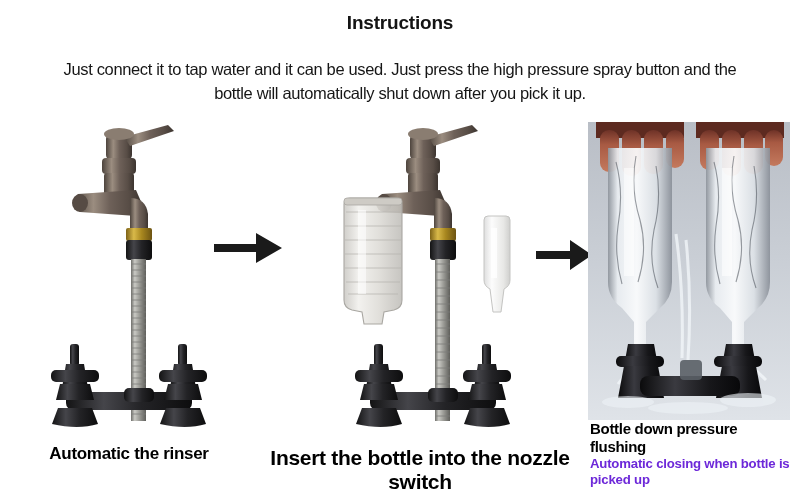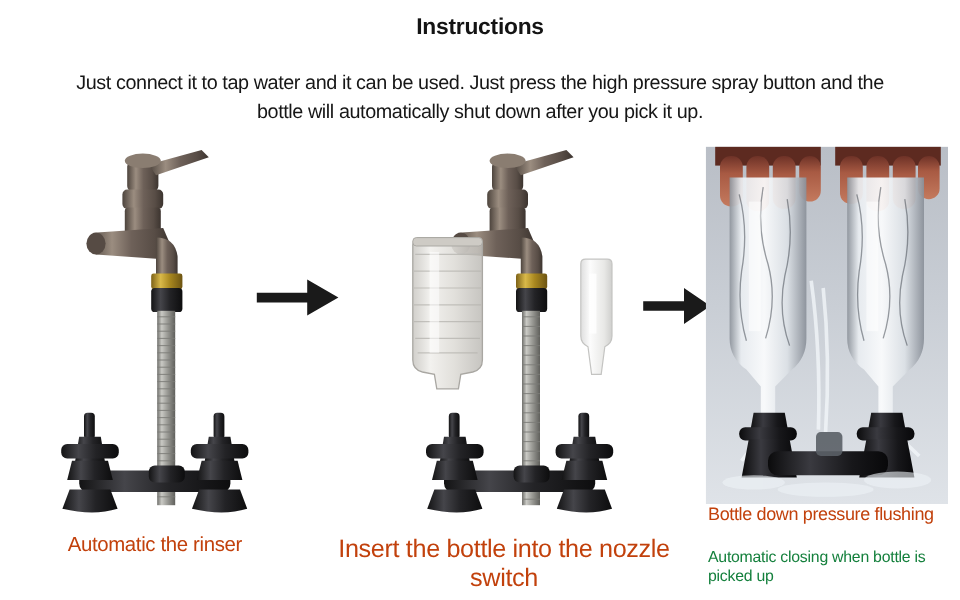--- a/index.html
+++ b/index.html
@@ -32,32 +32,32 @@
   
   .rinser { position:absolute; left:0; top:0; width:100%; height:100%; }
 
   
   .arrow { position:absolute; }
   #arrow-1 { left:212px; top:228px; width:72px; height:40px; }
   #arrow-2 { left:534px; top:236px; width:60px; height:38px; }
 
   
   .caption {
-    position:absolute; color:#c2410c; font-weight:normal;
+    position:absolute; color:#000000; font-weight:bold;
     letter-spacing:-0.3px;
   }
   #caption-1 { left:18px; top:444px; width:222px; text-align:center; font-size:17px; }
   #caption-2 { left:270px; top:446px; width:300px; text-align:center; font-size:21px; }
   #caption-3 {
     left:590px; top:420px; width:200px; text-align:left;
     font-size:15px; line-height:17.5px;
   }
   #caption-3b {
     position:absolute; left:590px; top:456px; width:205px;
-    color:#15803d; font-weight:normal; font-size:13.2px; line-height:15.5px;
+    color:#6d28d9; font-weight:bold; font-size:13.2px; line-height:15.5px;
     letter-spacing:-0.2px;
   }
 
   
   .photo-frame { position:absolute; left:0; top:0; width:100%; height:100%; overflow:hidden; }
 </style>
 </head>
 <body>
 
 <div id="page">

